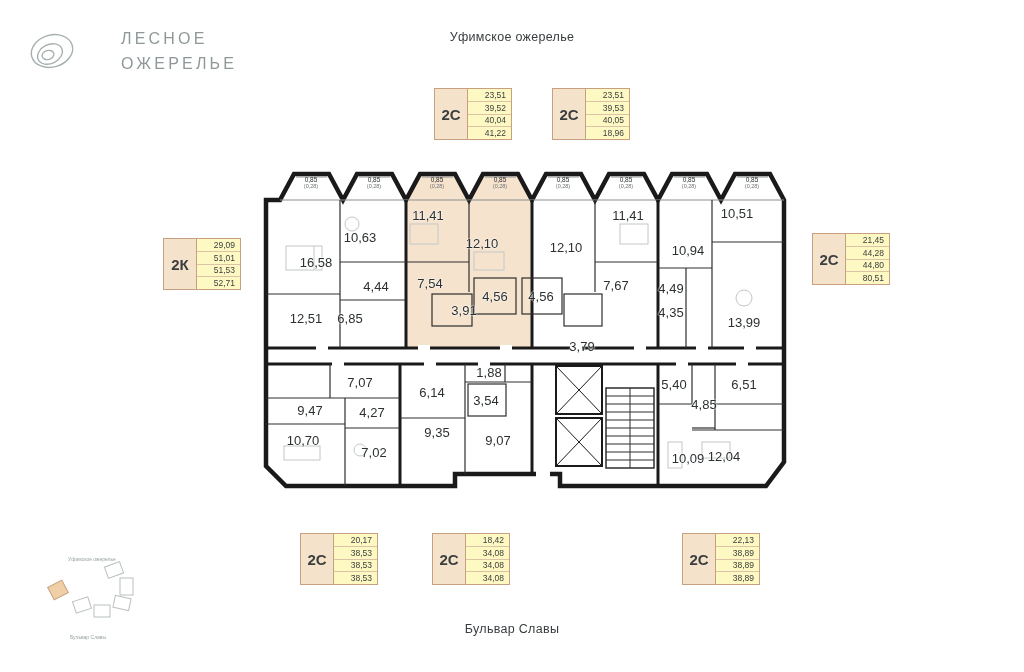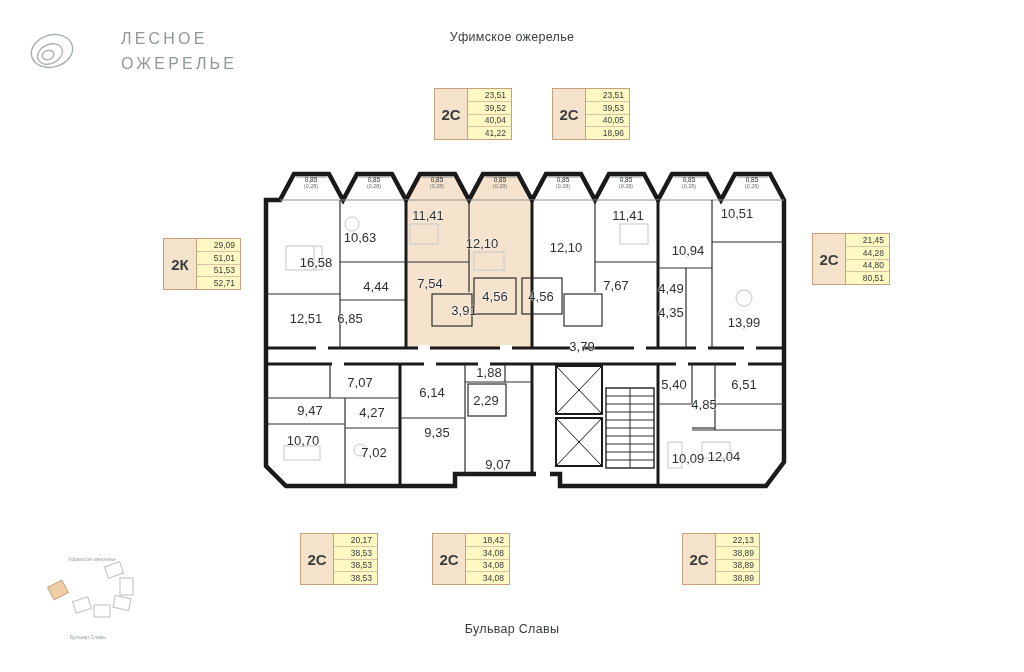--- a/index.html
+++ b/index.html
@@ -235,23 +235,23 @@
       <span class="room-label" style="left: 737px; top: 213px;">10,51</span>
       <span class="room-label" style="left: 671px; top: 312px;">4,35</span>
       <span class="room-label" style="left: 744px; top: 322px;">13,99</span>
       <span class="room-label" style="left: 360px; top: 382px;">7,07</span>
       <span class="room-label" style="left: 310px; top: 410px;">9,47</span>
       <span class="room-label" style="left: 372px; top: 412px;">4,27</span>
       <span class="room-label" style="left: 303px; top: 440px;">10,70</span>
       <span class="room-label" style="left: 374px; top: 452px;">7,02</span>
       <span class="room-label" style="left: 432px; top: 392px;">6,14</span>
       <span class="room-label" style="left: 489px; top: 372px;">1,88</span>
-      <span class="room-label" style="left: 486px; top: 400px;">2,29</span>
+      <span class="room-label" style="left: 486px; top: 400px;">3,54</span>
       <span class="room-label" style="left: 437px; top: 432px;">9,35</span>
-      <span class="room-label" style="left: 498px; top: 464px;">9,07</span>
+      <span class="room-label" style="left: 498px; top: 440px;">9,07</span>
       <span class="room-label" style="left: 674px; top: 384px;">5,40</span>
       <span class="room-label" style="left: 744px; top: 384px;">6,51</span>
       <span class="room-label" style="left: 704px; top: 404px;">4,85</span>
       <span class="room-label" style="left: 688px; top: 430px; margin-top: 28px;">10,09</span>
       <span class="room-label" style="left: 724px; top: 456px;">12,04</span>
     </div>
   <div>
       <div class="balcony-label" style="left: 311px;">
         <span class="balcony-area">0,85</span>
         <span class="balcony-sub">(0,28)</span>

